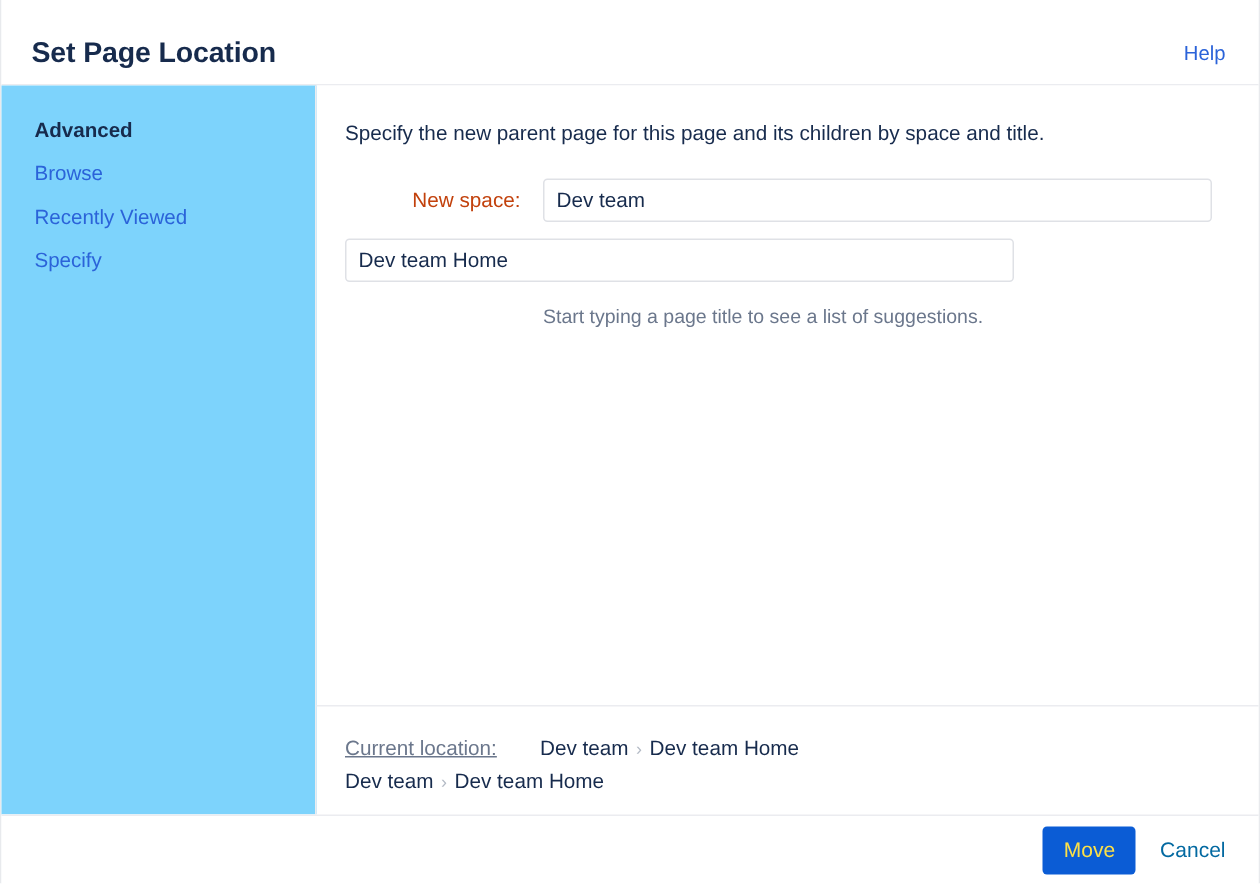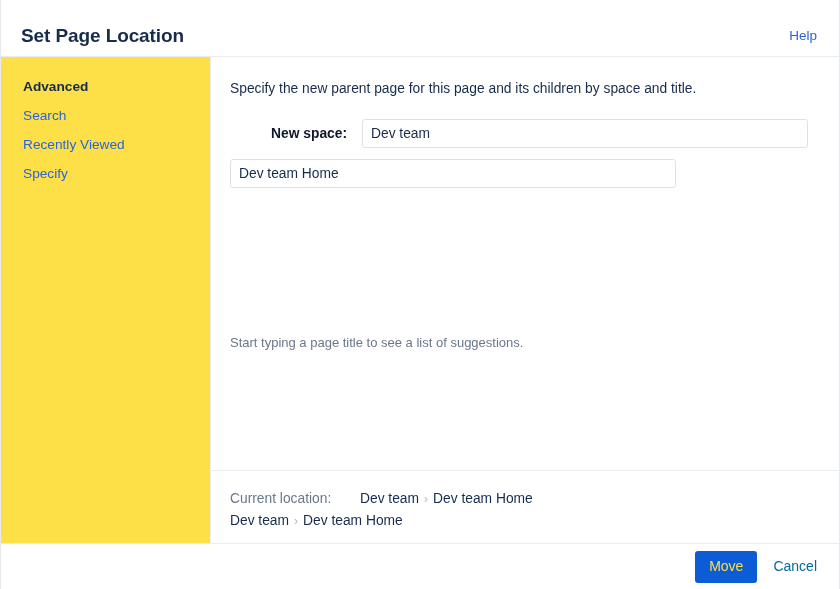--- a/index.html
+++ b/index.html
@@ -62,21 +62,21 @@
     background: #ffffff;
   }
 
   
   .sidebar {
     width: 210px;
     flex: 0 0 210px;
     box-sizing: border-box;
     border-right: 1px solid #ebecf0;
     padding: 20px 0 0 22px;
-    background: #fde047;
+    background: #7dd3fc;
   }
   .nav-item {
     font-size: 13.7px;
     line-height: 19px;
     margin-bottom: 10px;
     cursor: pointer;
     color: #2b63d9;
     width: max-content;
   }
   .nav-item.active {
@@ -110,41 +110,39 @@
     align-items: center;
     margin-bottom: 11px;
   }
   .field-label {
     width: 132px;
     flex: 0 0 132px;
     text-align: right;
     padding-right: 15px;
     box-sizing: border-box;
     font-size: 13.8px;
-    color: #0f172a;
-    line-height: 20px;
-    font-weight: bold;
+    color: #c2410c;
+    line-height: 20px;
   }
   .field-input {
     flex: 1 1 auto;
     height: 29px;
     box-sizing: border-box;
     border: 1px solid #dfe1e6;
     border-radius: 3px;
     background: #ffffff;
     padding: 0 8px;
     font-family: "Liberation Sans", sans-serif;
     font-size: 13.8px;
     color: #172B4D;
     outline: none;
     max-width: 446px;
   }
   .hint-row {
     display: flex;
-    flex-direction: column;
   }
   .hint-spacer {
     width: 132px;
     flex: 0 0 132px;
   }
   .hint {
     font-size: 13px;
     color: #6b778c;
     line-height: 18px;
     padding-top: 3px;
@@ -162,20 +160,21 @@
     margin-bottom: 2px;
   }
   .loc-label {
     width: 130px;
     flex: 0 0 130px;
     font-size: 13.8px;
     color: #6b778c;
     line-height: 20px;
     padding-right: 10px;
     box-sizing: border-box;
+    text-decoration: underline;
   }
   .loc-value {
     font-size: 13.8px;
     color: #172B4D;
     line-height: 20px;
     display: flex;
     align-items: baseline;
     flex-wrap: wrap;
   }
   .crumb { white-space: nowrap; }
@@ -228,21 +227,21 @@
 
   <div class="header">
     <div class="dialog-title">Set Page Location</div>
     <a class="help-link">Help</a>
   </div>
 
   <div class="body">
 
     <div class="sidebar">
       <div class="nav-item active">Advanced</div>
-      <div class="nav-item">Search</div>
+      <div class="nav-item">Browse</div>
       <div class="nav-item">Recently Viewed</div>
       <div class="nav-item">Specify</div>
     </div>
 
     <div class="content">
 
       <div class="content-top">
         <div class="intro">Specify the new parent page for this page and its children by space and title.</div>
 
         <div class="field-row">

